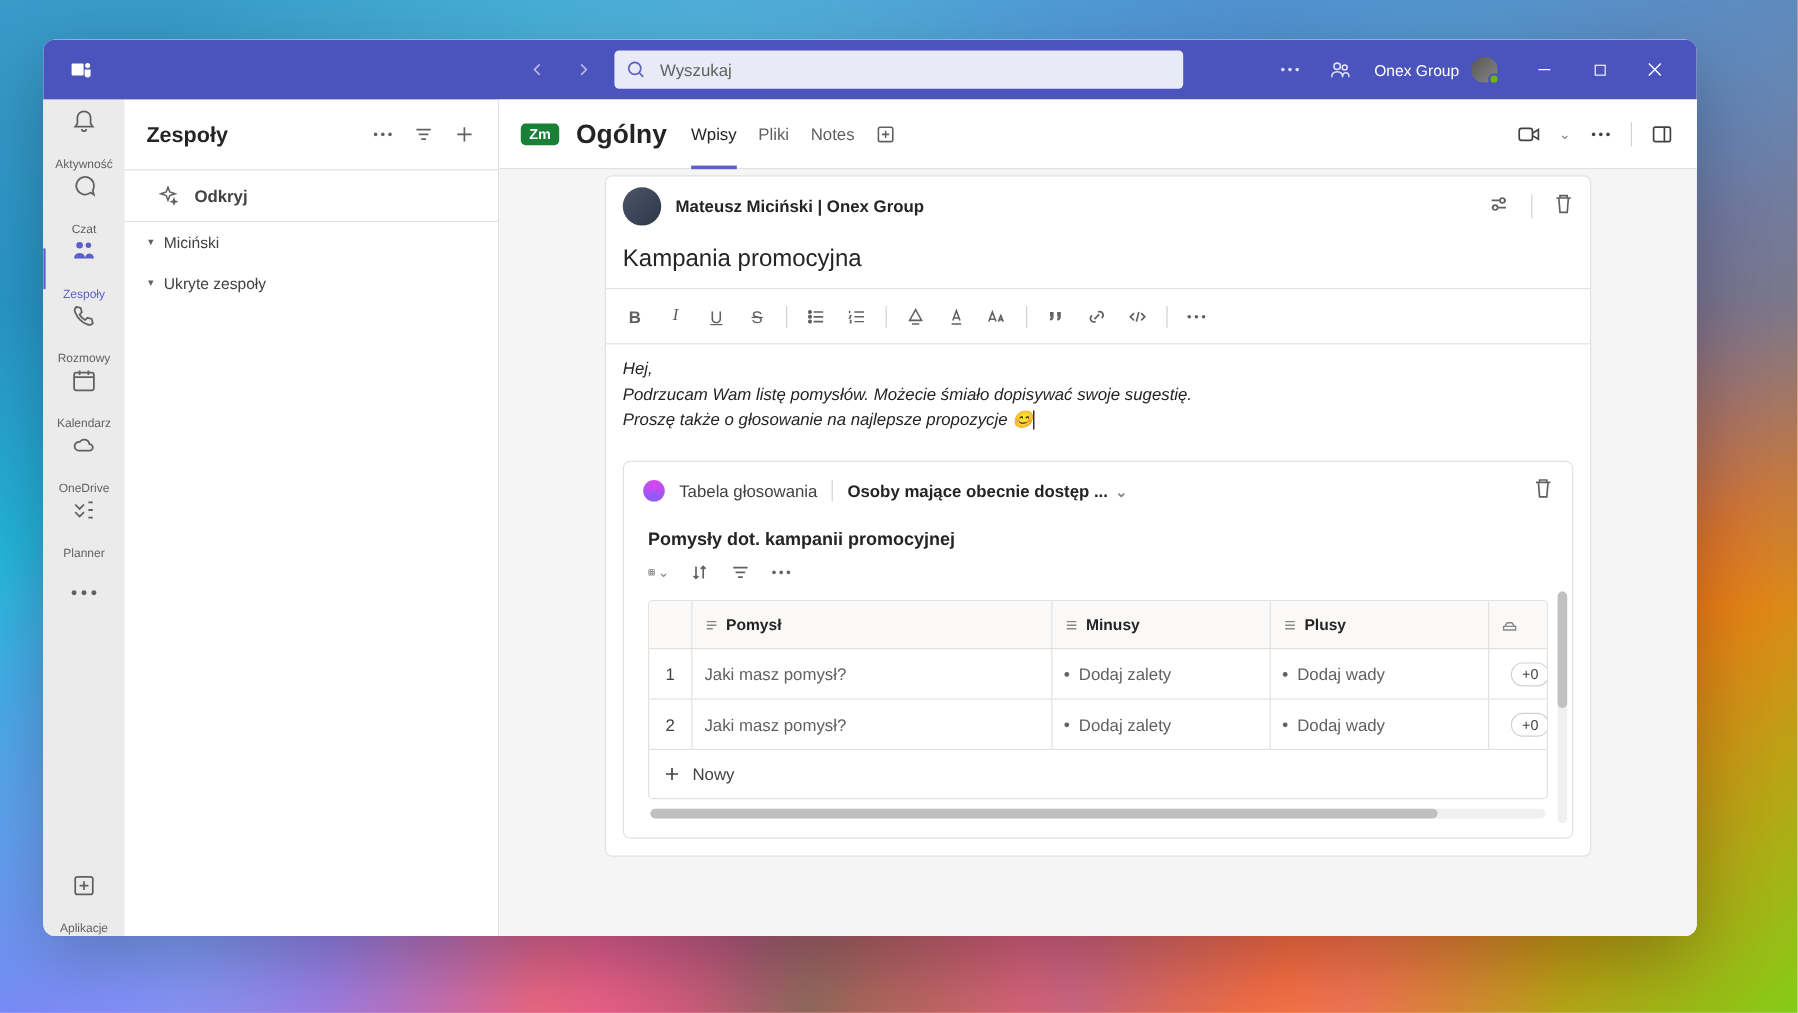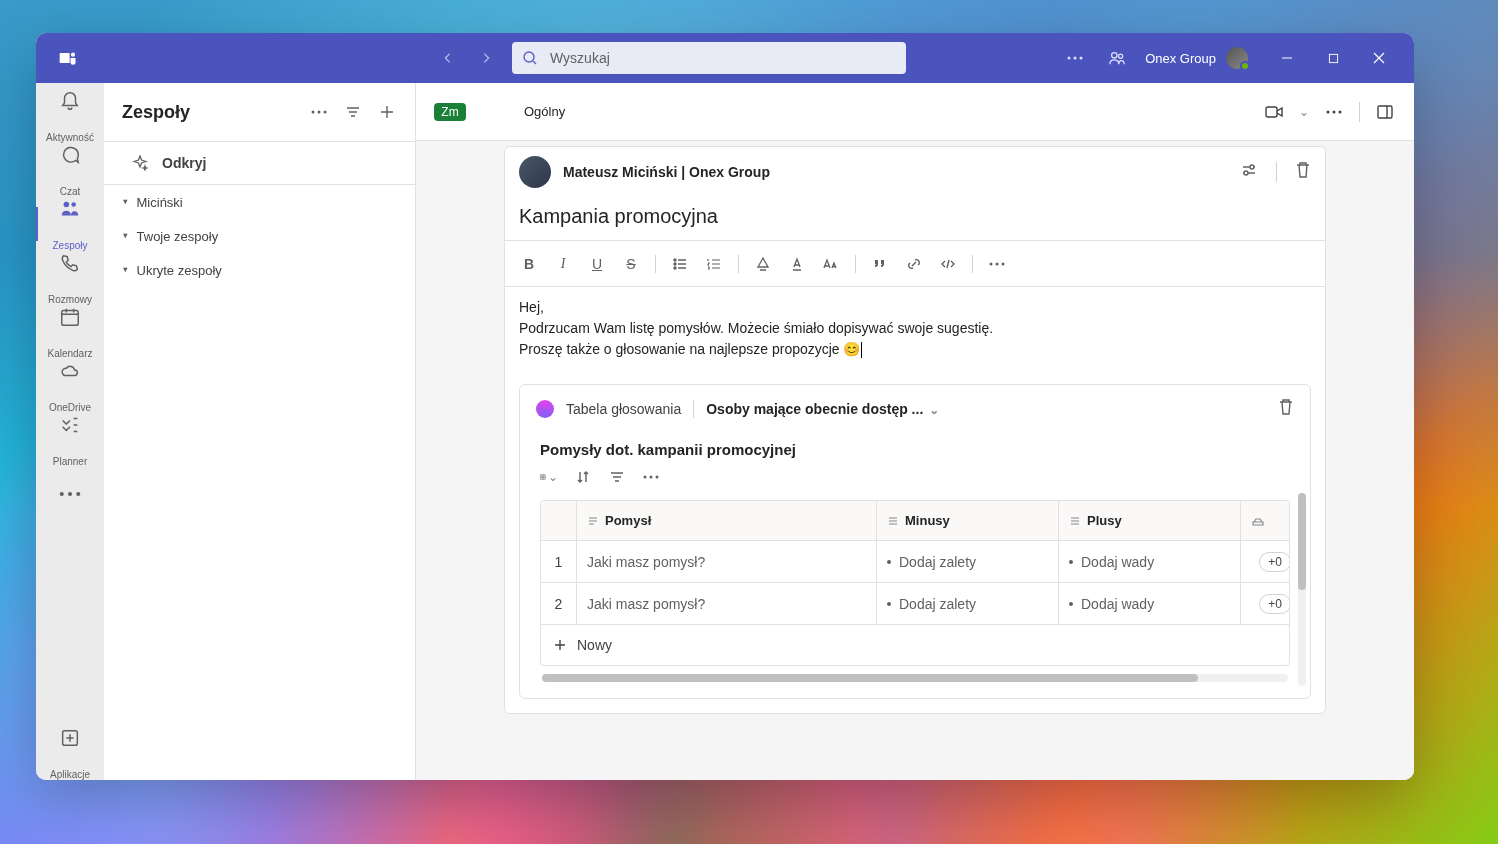--- a/index.html
+++ b/index.html
@@ -27,21 +27,21 @@
   display: flex; flex-direction: column;
 }
 .titlebar {
   height: 50px; background: #4b53bc; display: flex; align-items: center;
   padding: 0 8px; color: #fff; flex-shrink: 0;
 }
 .titlebar .app-icon { width: 48px; display: flex; justify-content: center; }
 .nav-arrows { display: flex; gap: 6px; margin-left: 340px; }
 .nav-arrow { width: 32px; height: 32px; display: flex; align-items: center; justify-content: center; opacity: .6; border-radius: 4px; }
 .search-box {
-  margin-left: 10px; width: 394px; height: 32px; background: #e8eaf6;
+  margin-left: 10px; width: 474px; height: 32px; background: #e8eaf6;
   border-radius: 4px; display: flex; align-items: center; padding: 0 10px;
   color: #5b5fc7; gap: 12px; justify-content: flex-end;
 }
 .search-box input {
   border: none; background: transparent; flex: 1; font-size: 14px; color: #333;
   outline: none;
 }
 .search-box input::placeholder { color: #616161; }
 .titlebar-right { margin-left: auto; display: flex; align-items: center; gap: 14px; padding-right: 4px; }
 .tb-icon { width: 28px; height: 28px; display: flex; align-items: center; justify-content: center; color: #e0e0ff; }
@@ -97,24 +97,24 @@
 }
 .lp-section .caret { font-size: 9px; color: #616161; transform: rotate(90deg); display:inline-block; }
 
 .main { flex: 1; display: flex; flex-direction: column; background: #f5f5f5; min-width: 0; }
 .channel-header {
   height: 58px; background: #fff; border-bottom: 1px solid #e1e1e1;
   display: flex; align-items: center; padding: 0 18px; gap: 14px;
 }
 .team-tile {
   width: 32px; height: 18px; border-radius: 4px; background: #1a7f37;
-  color: #fff; font-size: 12px; font-weight: 400; display: flex;
+  color: #fff; font-size: 12px; font-weight: 700; display: flex;
   align-items: center; justify-content: center;
 }
-.channel-name { font-size: 13px; font-weight: 400; color: #242424; margin-left: 44px; }
+.channel-name { font-size: 22px; font-weight: 700; color: #242424; }
 .tabs { display: flex; gap: 18px; margin-left: 6px; }
 .tab {
   font-size: 14px; color: #616161; height: 58px; display: flex; align-items: center;
   position: relative;
 }
 .tab.active { color: #242424; }
 .tab.active::after {
   content: ''; position: absolute; bottom: 0; left: 0; right: 0; height: 3px;
   background: #5b5fc7;
 }
@@ -137,21 +137,21 @@
 .compose-top-right { margin-left: auto; display: flex; gap: 18px; color: #616161; align-items: center; }
 .subject {
   padding: 8px 14px 12px; font-size: 20px; color: #242424; border-bottom: 1px solid #e1e1e1;
 }
 .format-bar {
   height: 46px; border-bottom: 1px solid #e1e1e1; display: flex; align-items: center;
   padding: 0 14px; gap: 14px; color: #616161;
 }
 .fmt-ic { width: 20px; height: 20px; display: flex; align-items: center; justify-content: center; font-size: 14px; }
 .fmt-sep { width: 1px; height: 18px; background: #d1d1d1; }
-.message-body { padding: 10px 14px; font-size: 14px; color: #242424; line-height: 1.5; }
+.message-body { padding: 10px 14px; font-size: 14px; color: #242424; line-height: 1.5; font-style: italic; }
 .cursor { display: inline-block; width: 1px; height: 16px; background: #000; vertical-align: middle; }
 
 .loop-card {
   margin: 14px; border: 1px solid #e1e1e1; border-radius: 6px; padding: 0;
   background: #fff; position: relative;
 }
 .loop-head {
   height: 48px; display: flex; align-items: center; padding: 0 16px; gap: 12px;
 }
 .loop-logo {
@@ -364,32 +364,45 @@
             <path d="M8 1l1.5 4L14 6.5 9.5 8 8 12 6.5 8 2 6.5 6.5 5zM13 11l.5 1.5L15 13l-1.5.5L13 15l-.5-1.5L11 13l1.5-.5z"></path>
           </svg>
         <span>Odkryj</span>
       </div>
       <div class="lp-section">
         <span class="caret">▸</span>
         <span>Miciński</span>
       </div>
       <div class="lp-section">
         <span class="caret">▸</span>
-        <span>Twoje zespoły</span>
-      </div>
-      <div class="lp-section">
-        <span class="caret">▸</span>
         <span>Ukryte zespoły</span>
       </div>
     </div>
 
     <div class="main">
       <div class="channel-header">
         <div class="team-tile">Zm</div>
         <div class="channel-name">Ogólny</div>
+        <div class="tabs">
+          <div class="tab active">
+              <span>Wpisy</span>
+            </div>
+          <div class="tab">
+              <span>Pliki</span>
+            </div>
+          <div class="tab">
+              <span>Notes</span>
+            </div>
+          <div class="tab">
+            <svg width="16" height="16" viewBox="0 0 16 16" fill="none" stroke="#616161" stroke-width="1.3">
+                <rect x="2" y="2" width="12" height="12" rx="1.5"></rect>
+                <path d="M8 5v6M5 8h6"></path>
+              </svg>
+          </div>
+        </div>
         <div class="ch-right">
           <div class="ch-ic">
             <svg width="20" height="20" viewBox="0 0 20 20" fill="none" stroke="#424242" stroke-width="1.4">
                 <rect x="2" y="5" width="11" height="10" rx="2"></rect>
                 <path d="M13 9l5-3v8l-5-3"></path>
               </svg>
           </div>
           <span class="colic">⌄</span>
           <div class="ch-ic">
             <svg width="16" height="4" viewBox="0 0 16 4" fill="#424242">

